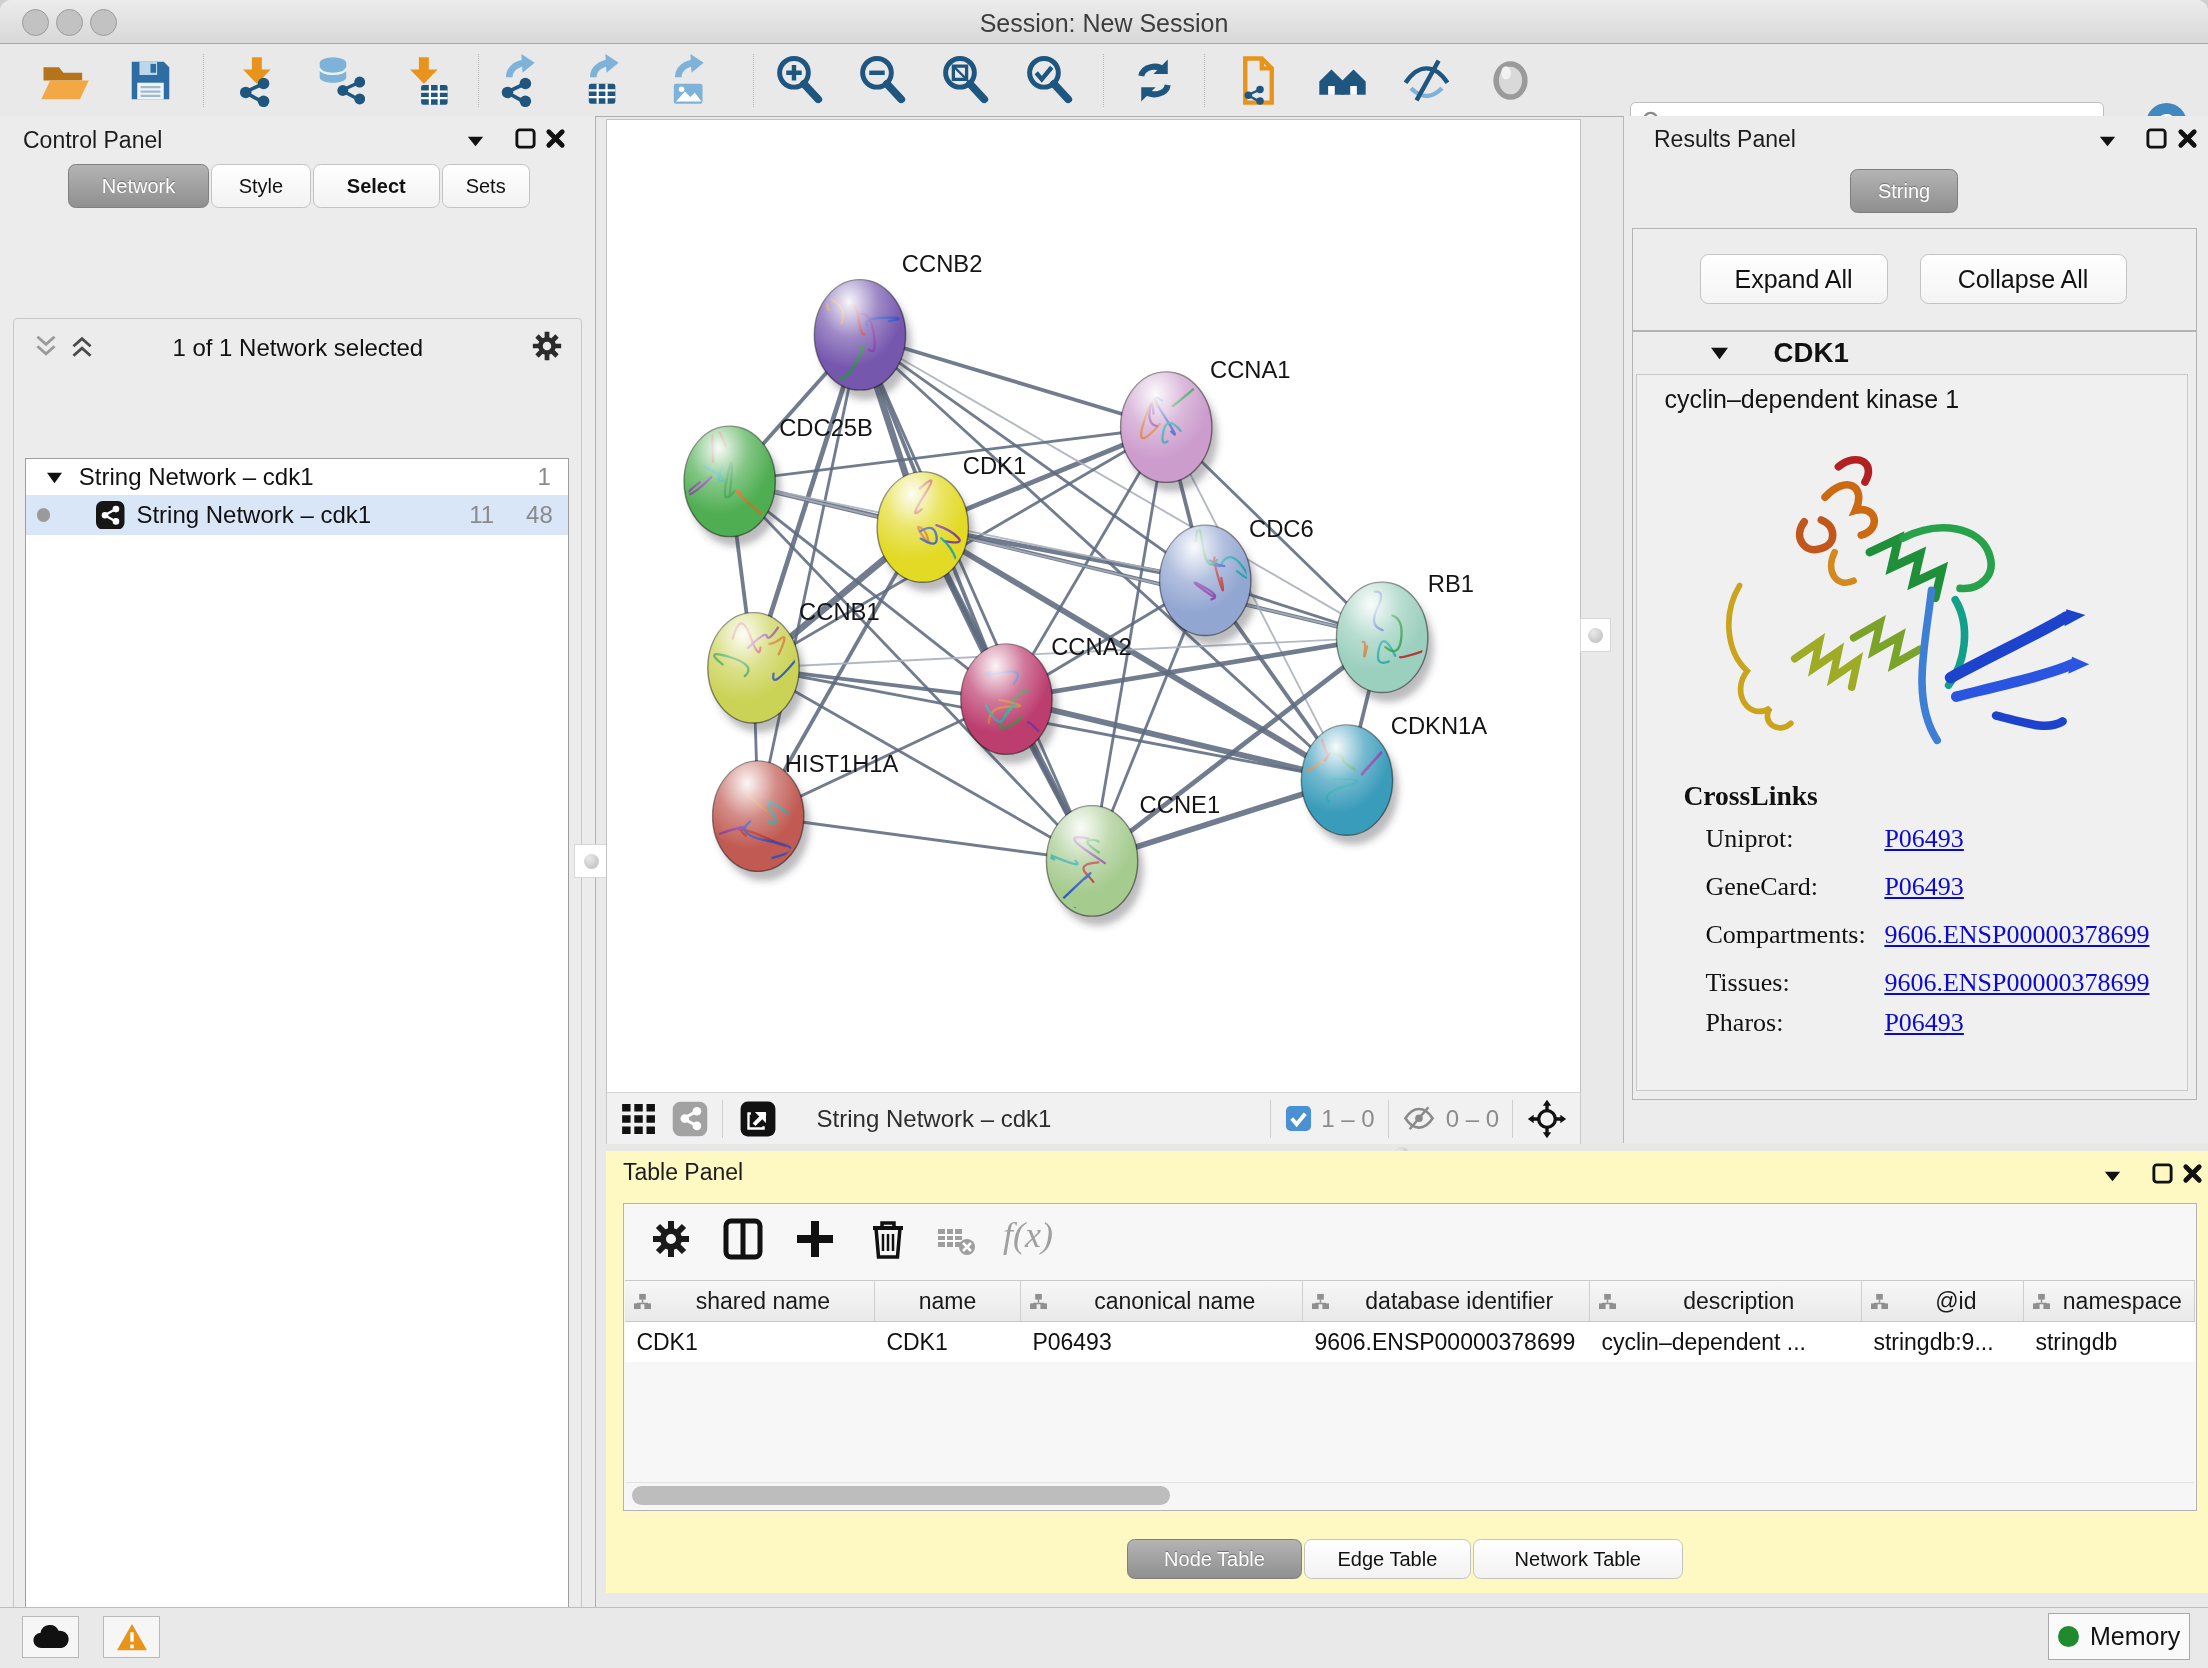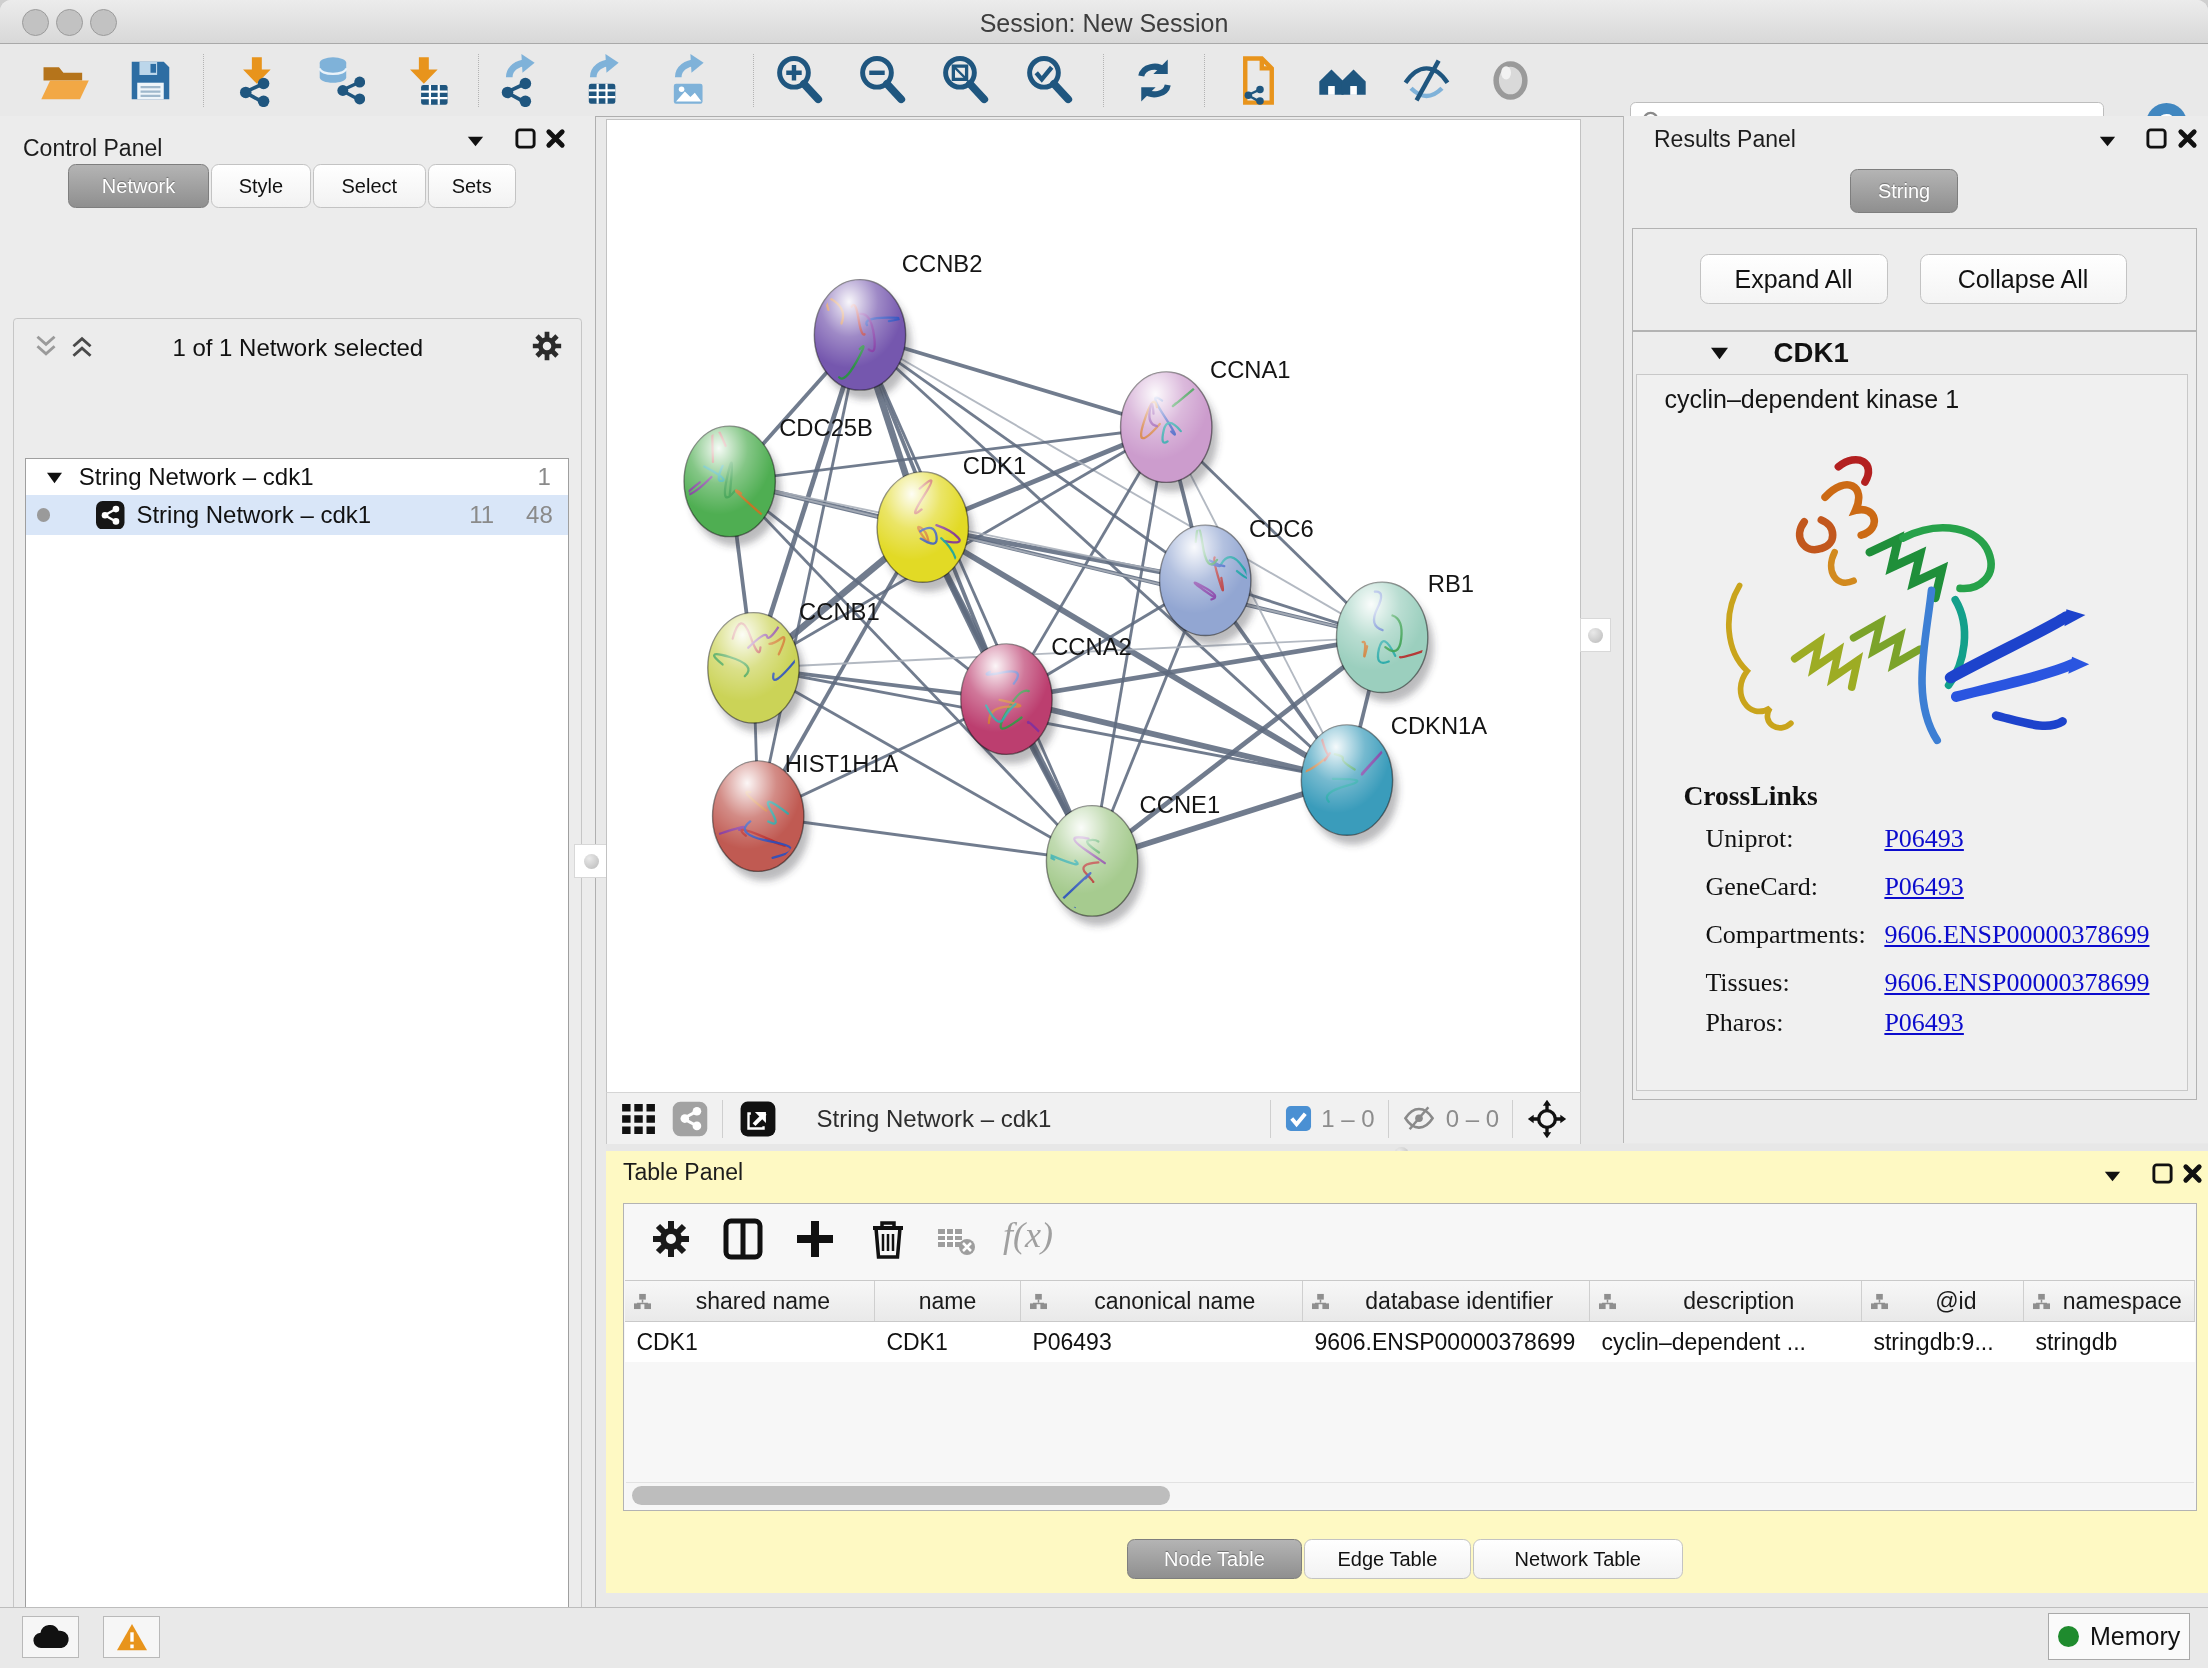--- a/index.html
+++ b/index.html
@@ -211,38 +211,38 @@
           <ellipse cx="20" cy="17" rx="4.5" ry="6" fill="#f2f2f2"></ellipse>
         </svg></div>
       <div class="tsep abs" style="left: 203px;"></div>
       <div class="tsep abs" style="left: 478px;"></div>
       <div class="tsep abs" style="left: 753px;"></div>
       <div class="tsep abs" style="left: 1103px;"></div>
       <div class="tsep abs" style="left: 1204px;"></div>
     </div>
 
   <div id="control-panel" class="abs">
-    <div class="abs panel-title" style="left:23px;top:19px">Control Panel</div>
+    <div class="abs panel-title" style="left:23px;top:11px">Control Panel</div>
     <div class="abs pctl" style="left:464px;top:13.3px">
       <svg viewBox="0 0 24 24">
           <path d="M4 8h16l-8 10z" fill="#111"></path>
         </svg></div>
     <div class="abs pctl" style="left:514px;top:11.4px">
       <svg viewBox="0 0 24 24">
           <rect x="3" y="3" width="18" height="18" rx="3" fill="none" stroke="#111" stroke-width="3"></rect>
         </svg></div>
     <div class="abs pctl" style="left:544px;top:11.4px">
       <svg viewBox="0 0 24 24">
           <path d="M5 5l14 14M19 5L5 19" stroke="#111" stroke-width="5" stroke-linecap="round"></path>
         </svg></div>
 
     <div id="cp-tabs" class="abs" style="left:68px;top:48px;display:flex;gap:1.9px">
         <div class="tab active" style="width: 141px;">Network</div>
         <div class="tab" style="width: 100px;">Style</div>
-        <div class="tab" style="width: 113px;">Select</div>
+        <div class="tab" style="width: 127px; font-weight: bold;">Select</div>
         <div class="tab" style="width: 88px;">Sets</div>
       </div>
 
     <div id="cp-box" class="abs">
       <div class="abs" style="left:17px;top:13.3px;width:30px;height:28.5px">
         <svg viewBox="0 0 30 30" width="30" height="28.5">
             <path d="M6 5l9 8 9-8M6 15l9 8 9-8" stroke="#9a9a9a" stroke-width="3" fill="none"></path>
           </svg></div>
       <div class="abs" style="left:53px;top:13.3px;width:30px;height:28.5px">
         <svg viewBox="0 0 30 30" width="30" height="28.5">

